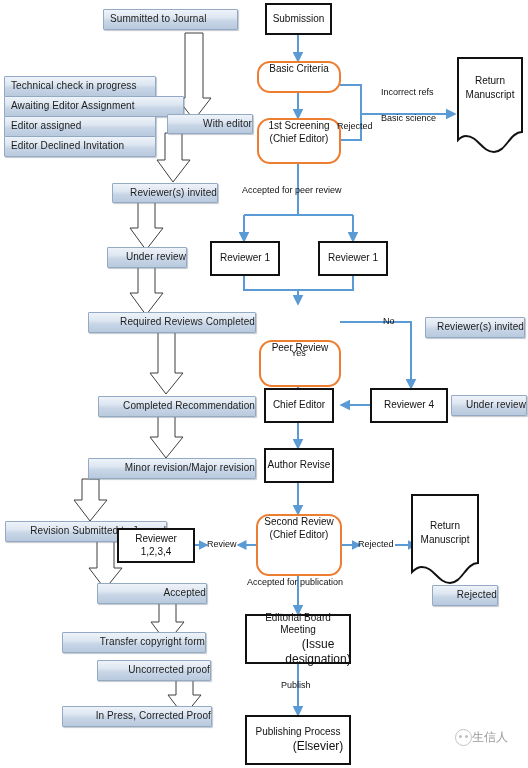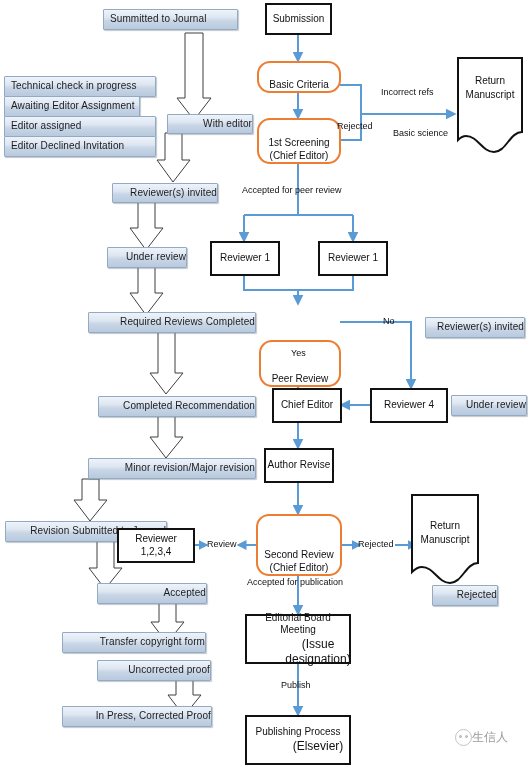--- a/index.html
+++ b/index.html
@@ -60,21 +60,21 @@
     position: absolute;
     box-sizing: border-box;
     background: #ffffff;
     border: 2px solid #ED7D31;
     border-radius: 13px;
     color: #111111;
     font-size: 10px;
     display: flex;
     flex-direction: column;
     align-items: center;
-    justify-content: flex-end;
+    justify-content: flex-start;
     text-align: center;
     line-height: 1.25;
   }
 
   
   .lbl {
     position: absolute;
     font-size: 9px;
     color: #111111;
     white-space: nowrap;
@@ -211,21 +211,21 @@
     </g>
   </svg>
 
   <div class="status-box" style="left:4px; top:76px; width:152px; height:21px;">
     <span>Technical check in progress</span>
   </div>
 
   <div class="status-box" style="left:103px; top:9px; width:135px; height:21px;">
     <span>Summitted to Journal</span>
   </div>
-  <div class="status-box" style="left:4px; top:96px; width:136px; height:21px;">
+  <div class="status-box" style="left:4px; top:96px; width:180px; height:21px;">
     <span>Awaiting Editor Assignment</span>
   </div>
   <div class="status-box" style="left:4px; top:116px; width:152px; height:21px;">
     <span>Editor assigned</span>
   </div>
   <div class="status-box" style="left:4px; top:136px; width:152px; height:21px;">
     <span>Editor Declined Invitation</span>
   </div>
 
   <div class="status-box center" style="left:167px; top:114px; width:86px; height:20px;">
@@ -293,21 +293,21 @@
   </div>
 
   <div class="proc-box" style="left:318px; top:241px; width:70px; height:35px;">
     <span>Reviewer 1</span>
   </div>
 
   <div class="proc-box" style="left:370px; top:388px; width:78px; height:35px;">
     <span>Reviewer 4</span>
   </div>
 
-  <div class="proc-box" style="left:264px; top:388px; width:70px; height:35px;margin-left:8px;">
+  <div class="proc-box" style="left:264px; top:388px; width:70px; height:35px;">
     <span>Chief Editor</span>
   </div>
 
   <div class="proc-box" style="left:264px; top:448px; width:70px; height:35px;">
     <span>Author Revise</span>
   </div>
 
   <div class="proc-box" style="left:117px; top:528px; width:78px; height:35px;">
     <span>Reviewer 1,2,3,4</span>
   </div>
@@ -349,21 +349,21 @@
   <div style="position:absolute; left:412px; top:519px; width:66px; text-align:center;
               font-size:10px; line-height:1.35; color:#111;">
     <div>Return</div>
     <div>Manuscript</div>
   </div>
 
   <div class="lbl" style="left:337px; top:122px;">Rejected</div>
 
   <div class="lbl" style="left:381px; top:88px;">Incorrect refs</div>
 
-  <div class="lbl" style="left:381px; top:129px;margin-left:12px;">Basic science</div>
+  <div class="lbl" style="left:381px; top:114px;">Basic science</div>
 
   <div class="lbl" style="left:242px; top:186px;">Accepted for peer review</div>
 
   <div class="lbl" style="left:383px; top:317px;">No</div>
 
   <div class="lbl" style="left:291px; top:349px;">Yes</div>
 
   <div class="lbl" style="left:207px; top:540px;">Review</div>
 
   <div class="lbl" style="left:358px; top:540px;">Rejected</div>

